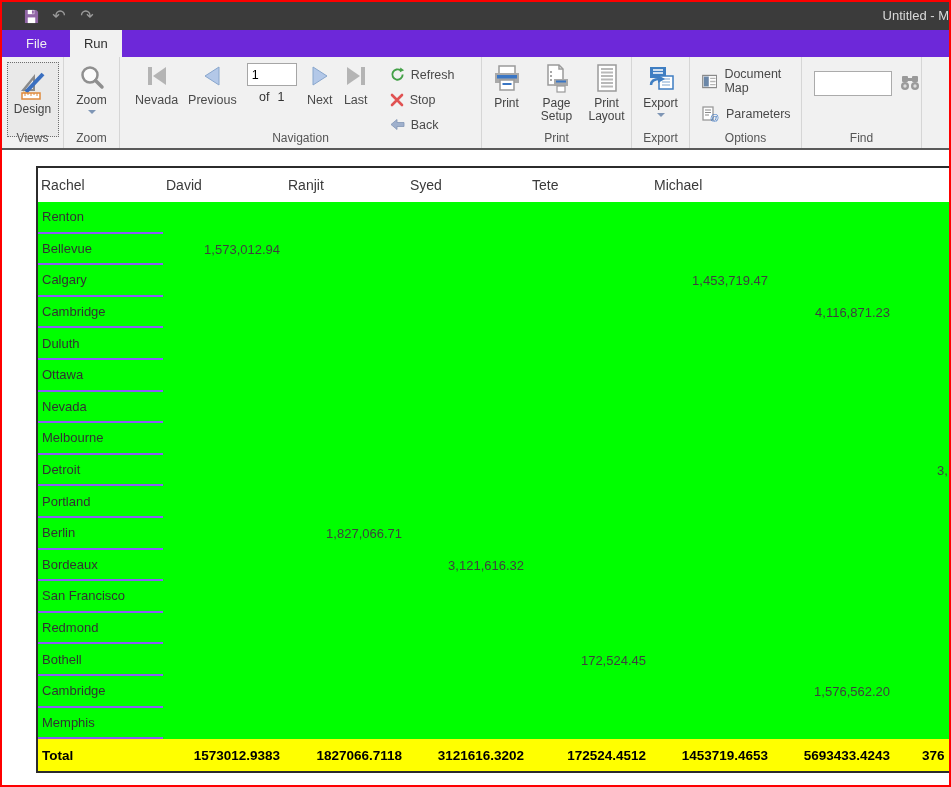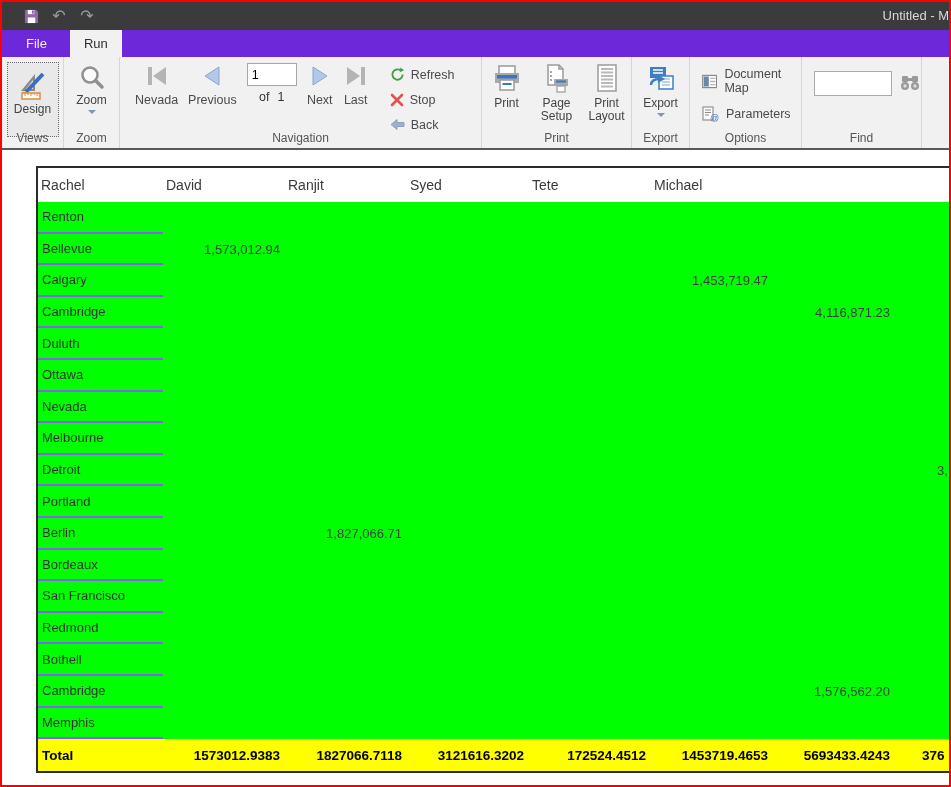--- a/index.html
+++ b/index.html
@@ -391,20 +391,21 @@
           <div class="cell vcell c2"></div>
           <div class="cell vcell c3"></div>
           <div class="cell vcell c4"></div>
           <div class="cell vcell c5"></div>
           <div class="cell vcell c6"></div>
         </div>
         <div class="rrow body">
           <div class="cell lcell">Bordeaux</div>
           <div class="cell vcell c0"></div>
           <div class="cell vcell c1"></div>
+          <div class="cell vcell c2">3,121,616.32</div>
           <div class="cell vcell c3"></div>
           <div class="cell vcell c4"></div>
           <div class="cell vcell c5"></div>
           <div class="cell vcell c6"></div>
         </div>
         <div class="rrow body">
           <div class="cell lcell">San Francisco</div>
           <div class="cell vcell c0"></div>
           <div class="cell vcell c1"></div>
           <div class="cell vcell c2"></div>
@@ -421,20 +422,21 @@
           <div class="cell vcell c3"></div>
           <div class="cell vcell c4"></div>
           <div class="cell vcell c5"></div>
           <div class="cell vcell c6"></div>
         </div>
         <div class="rrow body">
           <div class="cell lcell">Bothell</div>
           <div class="cell vcell c0"></div>
           <div class="cell vcell c1"></div>
           <div class="cell vcell c2"></div>
+          <div class="cell vcell c3">172,524.45</div>
           <div class="cell vcell c4"></div>
           <div class="cell vcell c5"></div>
           <div class="cell vcell c6"></div>
         </div>
         <div class="rrow body">
           <div class="cell lcell">Cambridge</div>
           <div class="cell vcell c0"></div>
           <div class="cell vcell c1"></div>
           <div class="cell vcell c2"></div>
           <div class="cell vcell c3"></div>

